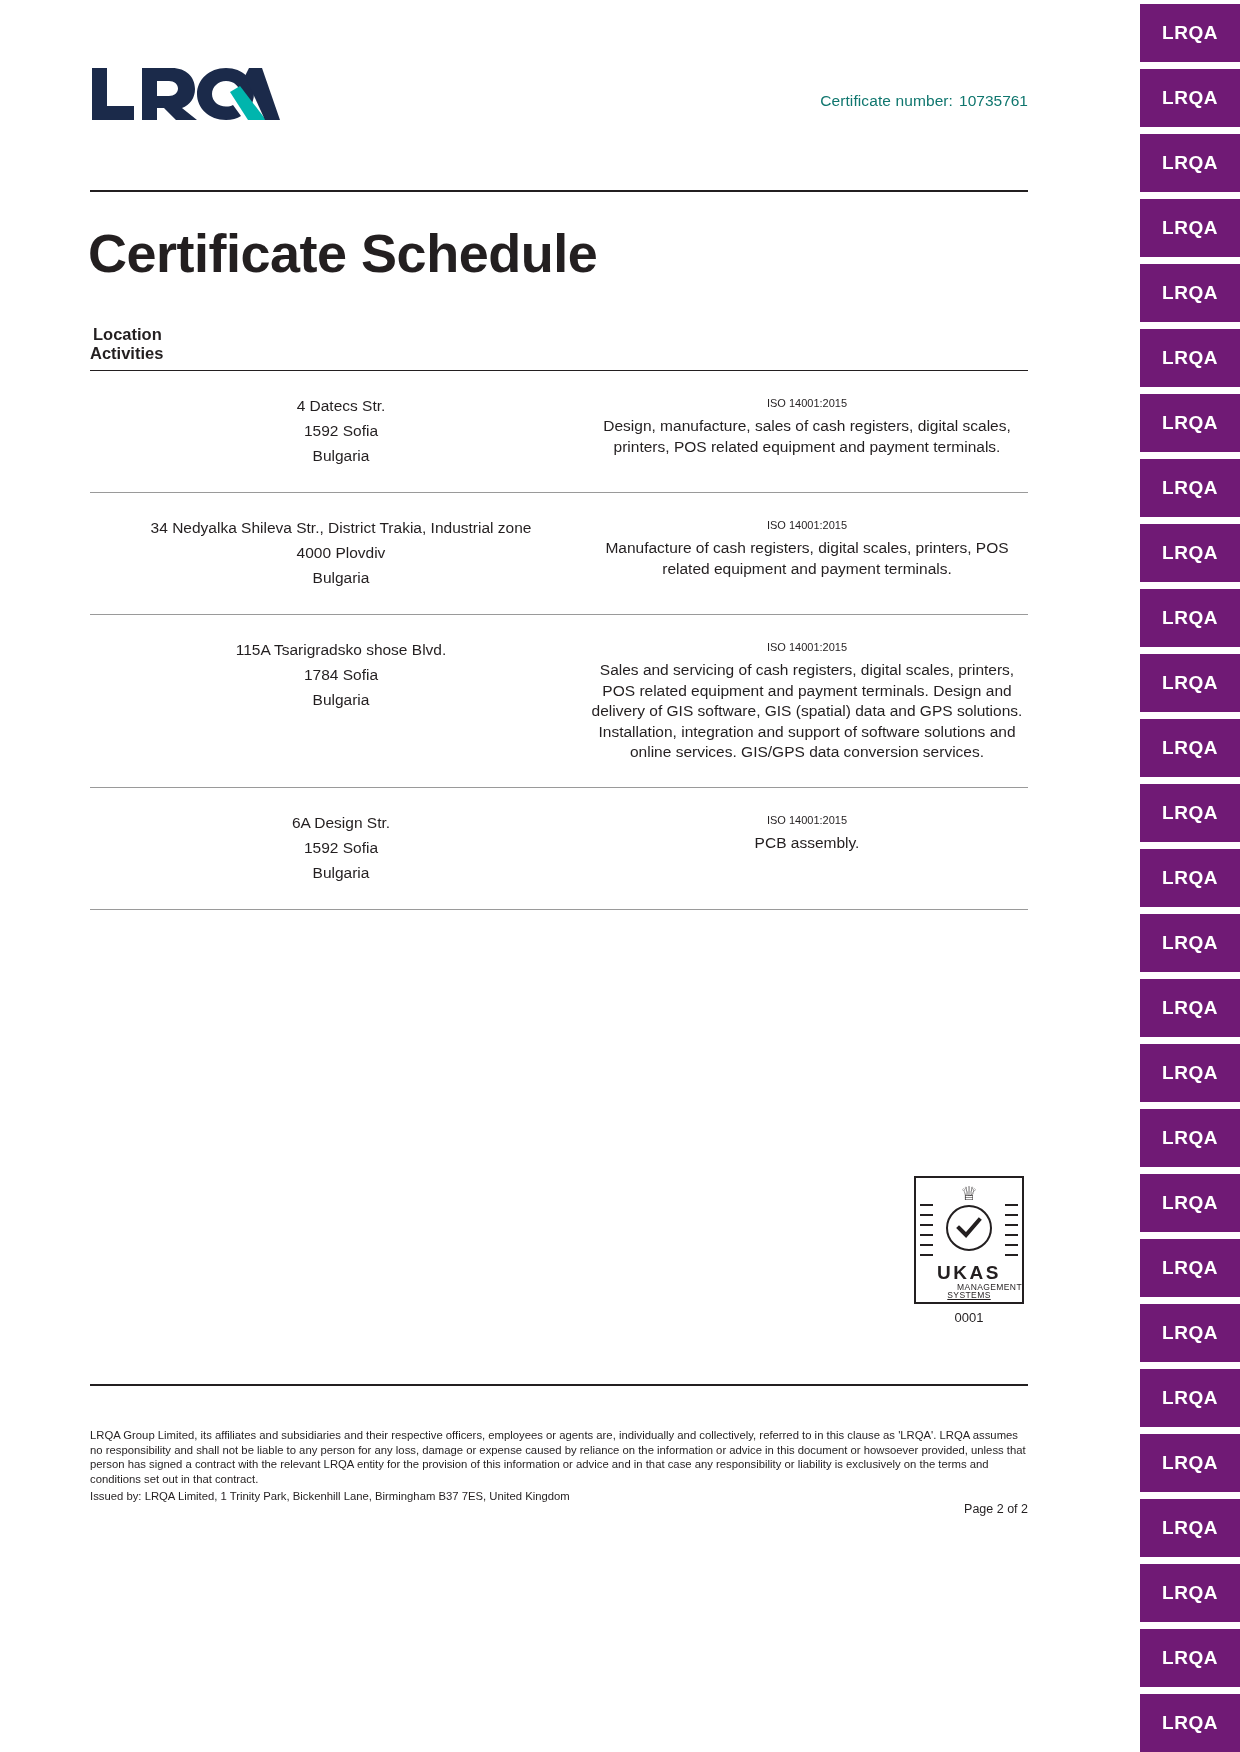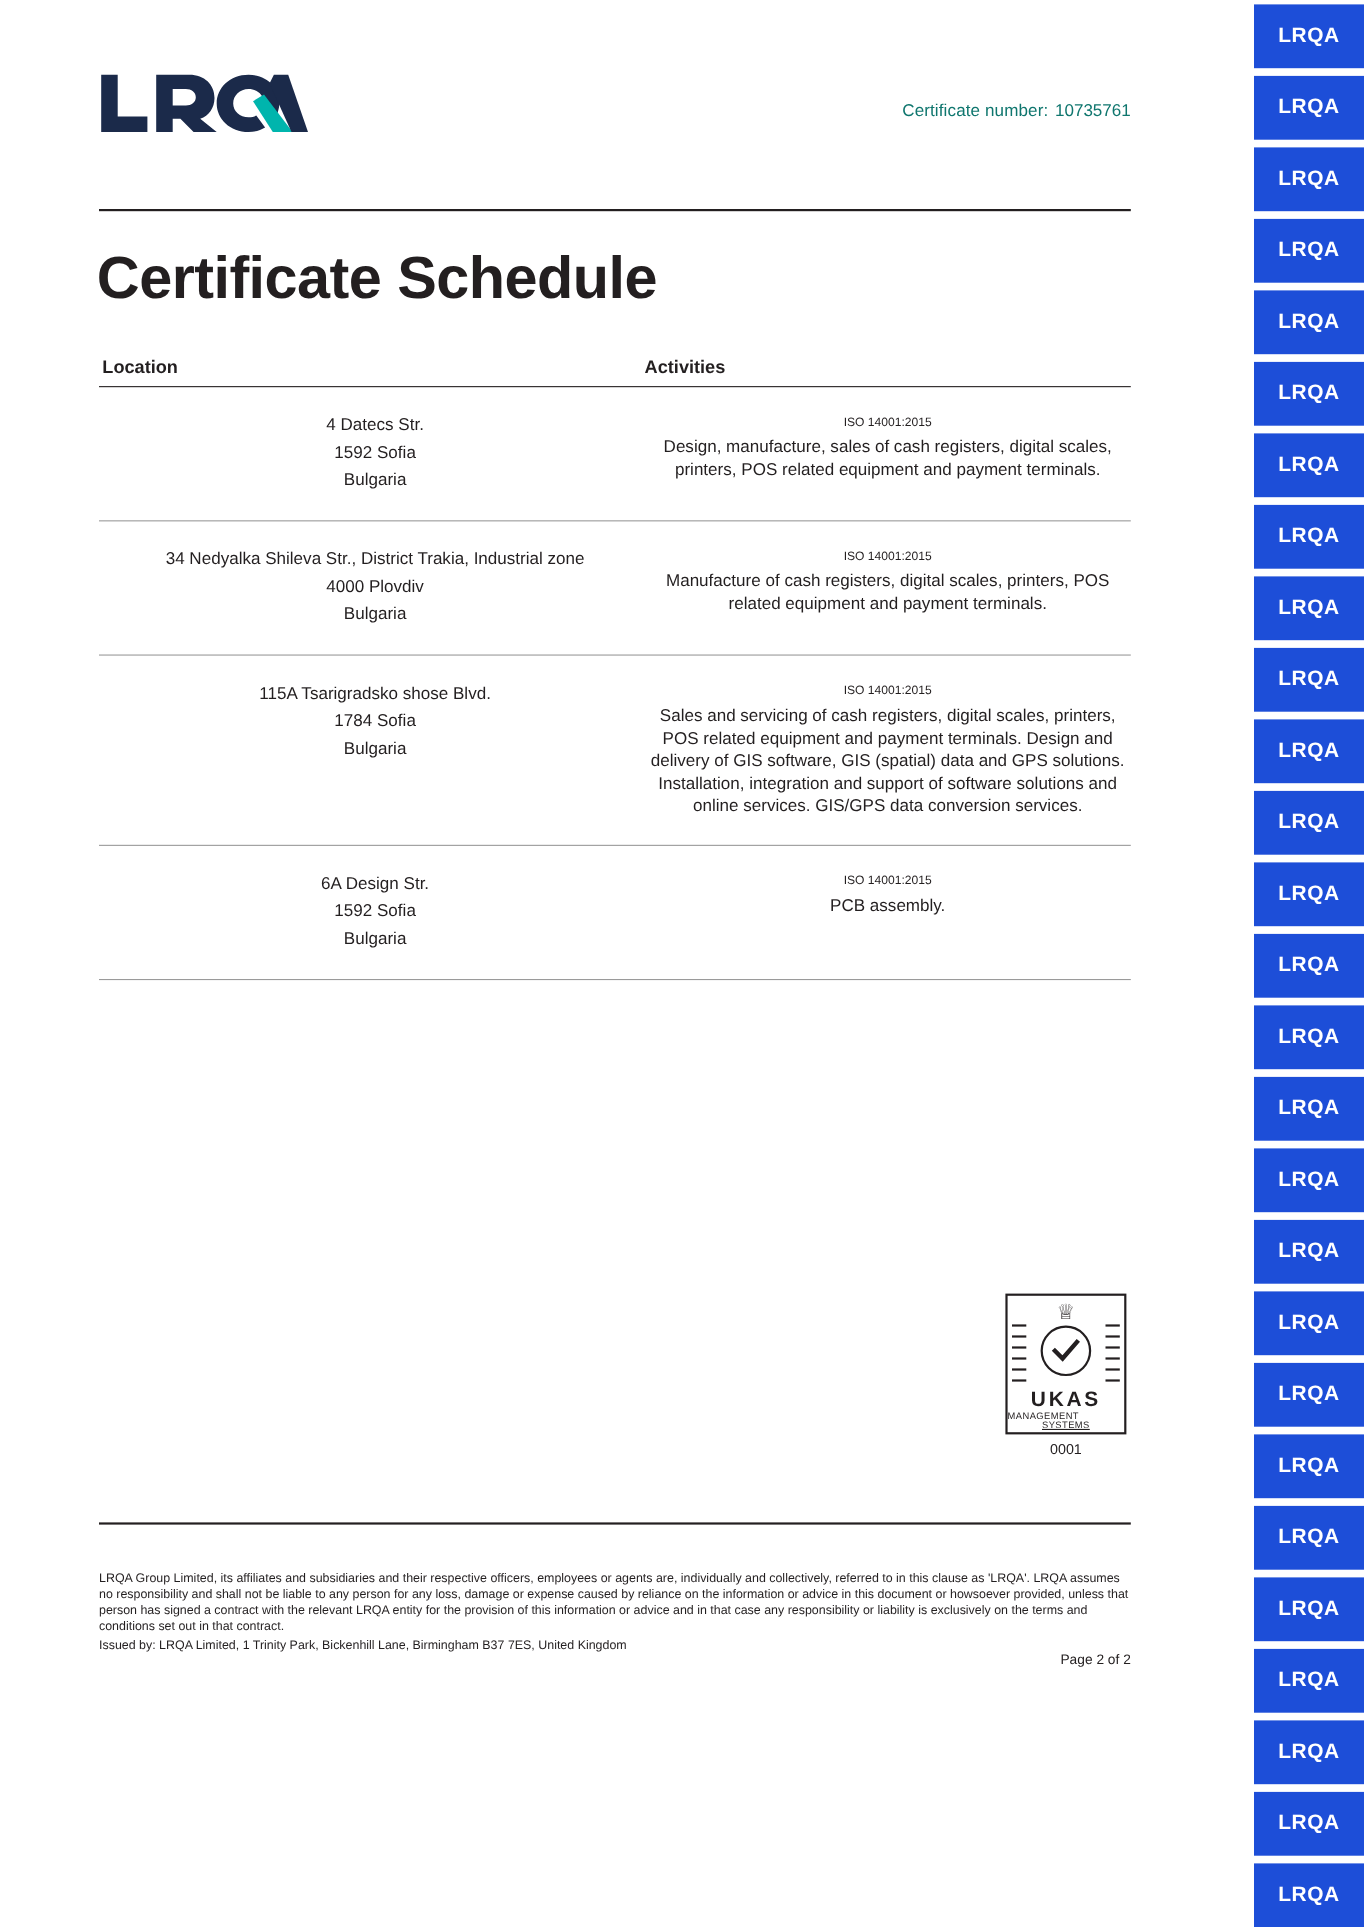--- a/index.html
+++ b/index.html
@@ -21,21 +21,21 @@
     width: 100px;
     height: 1752px;
     display: flex;
     flex-direction: column;
     gap: 7px;
     padding-top: 4px;
   }
   .wm-tile {
     width: 100px;
     height: 62px;
-    background: #1d4ed8;
+    background: #701a75;
     display: flex;
     align-items: center;
     justify-content: center;
   }
   .wm-tile span {
     color: #ffffff;
     font-size: 19px;
     font-weight: 700;
     letter-spacing: 0.5px;
     font-family: "Liberation Sans", sans-serif;
@@ -98,20 +98,21 @@
   .table {
     position: absolute;
     left: 90px;
     top: 325px;
     width: 938px;
   }
   .thead {
     display: flex;
     border-bottom: 1.5px solid #231f20;
     padding-bottom: 7px;
+    flex-direction: column;
   }
   .col-loc { width: 496px; padding-left: 3px; }
   .col-act { width: 442px; }
   .thead .th {
     font-size: 16.5px;
     font-weight: 700;
   }
   .trow {
     display: flex;
     border-bottom: 1px solid #9a9a9a;
@@ -184,21 +185,21 @@
     position: absolute;
     left: 0; right: 0; bottom: 20px;
     text-align: center;
     font-size: 19px;
     font-weight: 700;
     letter-spacing: 2.5px;
     line-height: 19px;
   }
   .ukas-sub1 {
     position: absolute; left: 0; right: 0; bottom: 10px;
-    text-align: left; font-size: 8.5px; letter-spacing: 0.4px; line-height: 9px;
+    text-align: right; font-size: 8.5px; letter-spacing: 0.4px; line-height: 9px;
   }
   .ukas-sub2 {
     position: absolute; left: 0; right: 0; bottom: 2px;
     text-align: center; font-size: 8.5px; letter-spacing: 0.4px; line-height: 9px; text-decoration: underline;
   }
   .ukas-code {
     margin-top: 6px;
     font-size: 13px;
     color: #231f20;
   }

